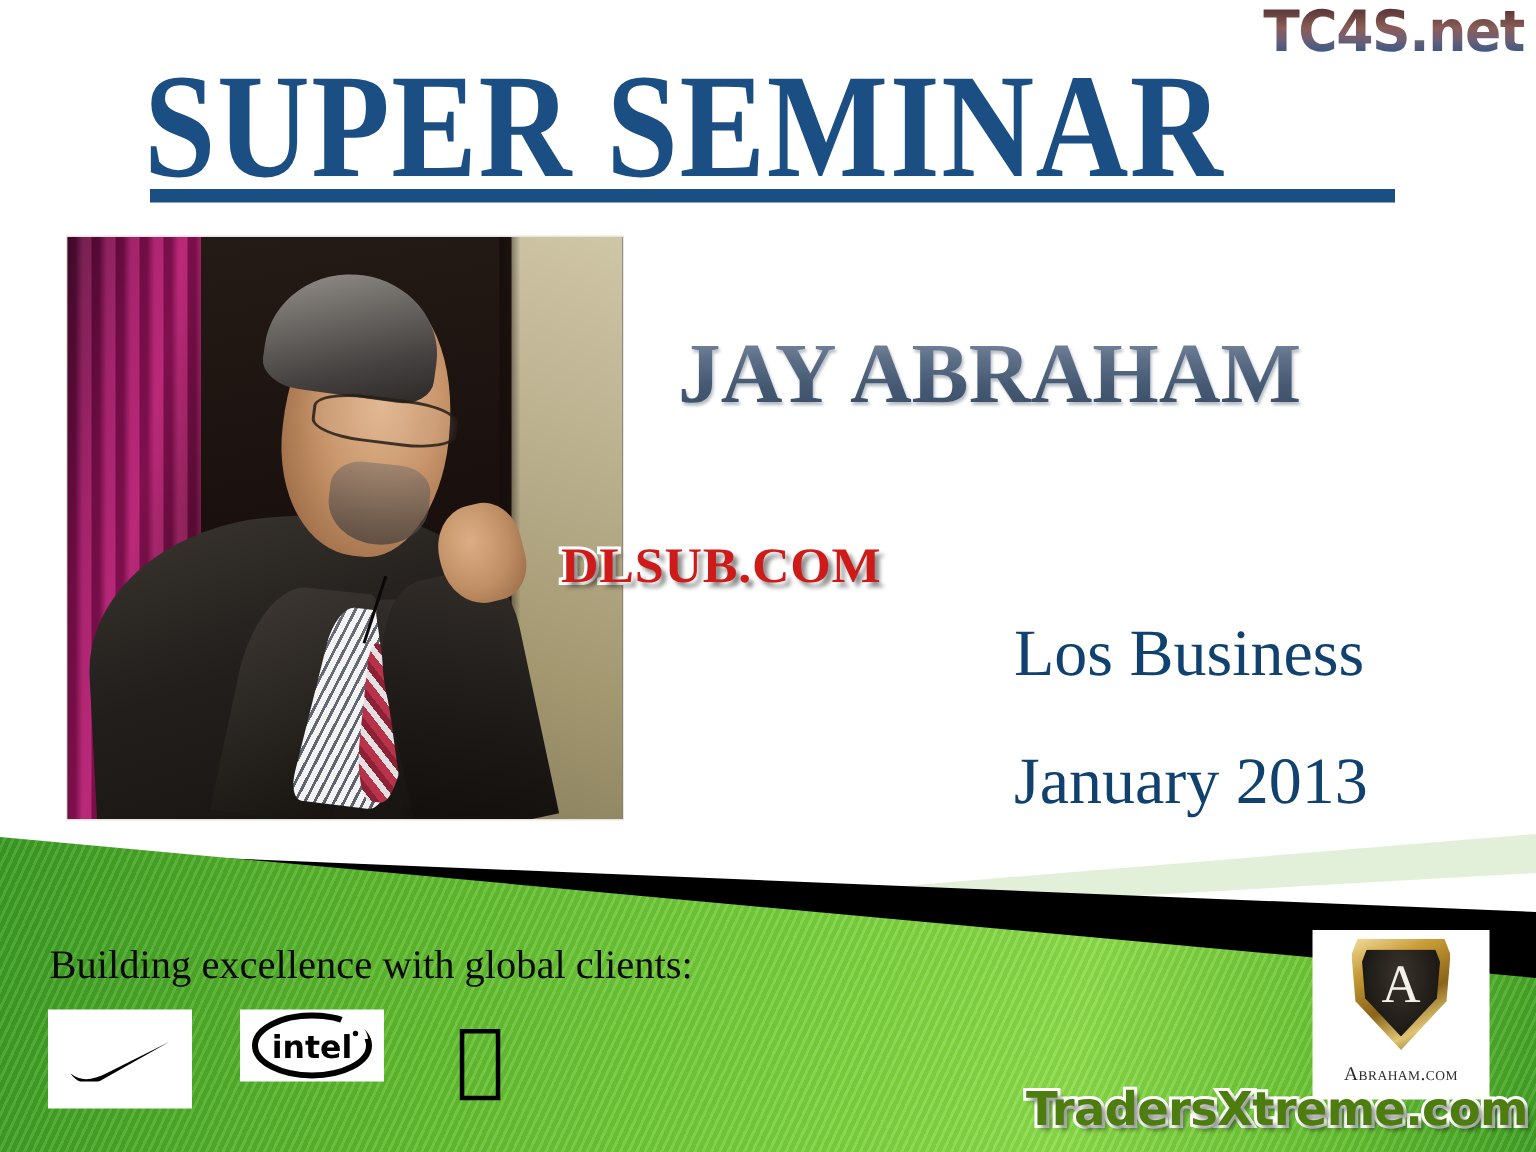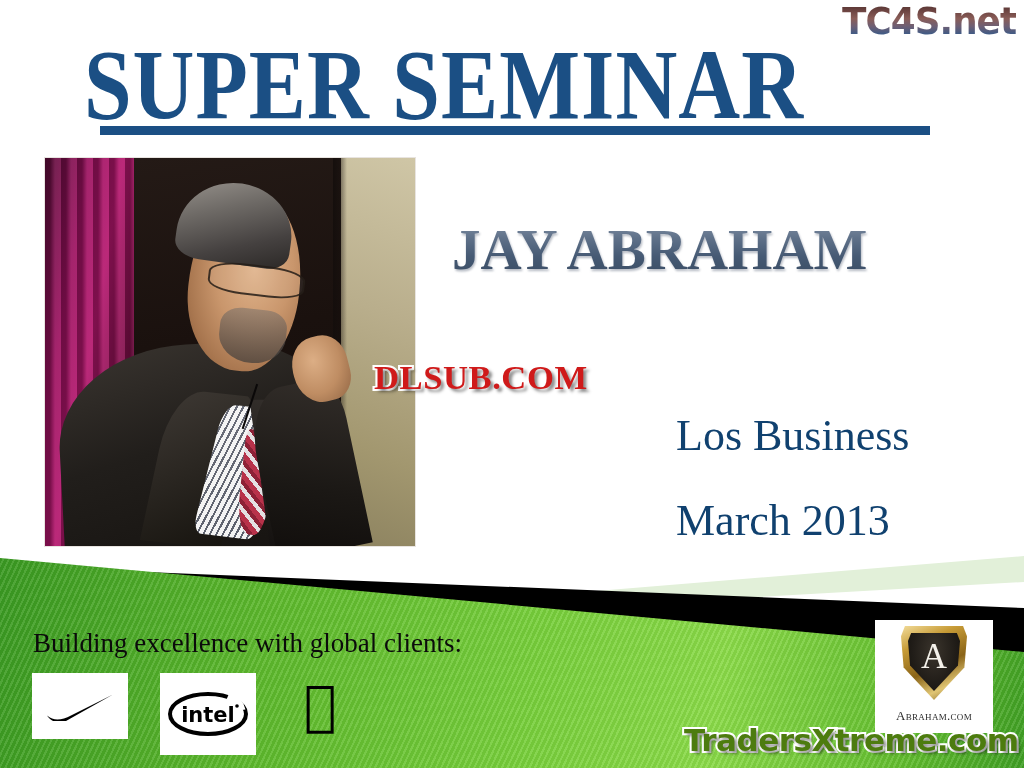--- a/index.html
+++ b/index.html
@@ -36,21 +36,21 @@
     color: transparent;
     -webkit-text-fill-color: transparent;
     transform: scaleX(0.94);
     transform-origin: right top;
     text-shadow: none;
   }
 
   
   .title-wrap {
     position: absolute;
-    left: 4px;
+    left: 16px;
     top: 38px;
     width: 824px;
     text-align: center;
     padding-left: 28px;
   }
   .title-main {
     font-family: "Liberation Serif", serif;
     font-weight: bold;
     font-size: 84px;
     line-height: 0.95;
@@ -351,21 +351,21 @@
 
   
   .logo-box {
     position: absolute;
     background: #ffffff;
     display: flex;
     align-items: center;
     justify-content: center;
   }
   .logo-nike  { left: 32px;  top: 673px; width: 96px;  height: 66px; }
-  .logo-intel { left: 160px; top: 673px; width: 96px;  height: 82px; }
+  .logo-intel { left: 160px; top: 673px; width: 96px;  height: 48px; }
   .logo-apple {
     position: absolute;
     left: 290px; top: 673px; width: 60px; height: 66px;
     display: flex; align-items: center; justify-content: center;
   }
   .apple-glyph {
     font-family: "DejaVu Sans", sans-serif;
     font-size: 54px;
     line-height: 1;
     color: #000000;
@@ -465,21 +465,21 @@
     <div class="ph-glasses"></div>
     <div class="ph-beard"></div>
     <div class="ph-hand"></div>
   </div>
 
   <div class="speaker-name">JAY ABRAHAM</div>
 
   <div class="dlsub">DLSUB.COM</div>
 
   <div class="loc-city">Los Business</div>
-  <div class="loc-date">March 2013</div>
+  <div class="loc-date">January 2013</div>
 
   <div class="band-pale"></div>
   <div class="band-black"></div>
   <div class="band-green"></div>
 
   <div class="banner-caption">Building excellence with global clients:</div>
 
   <div class="logo-box logo-nike">
     <svg width="72" height="30" viewBox="0 0 72 30" aria-hidden="true">
       <path d="M3 24.5 C10 30.5 18 29 27 24.5 L69 3.5 L22 30 C15.5 33 7.5 31.5 3 24.5 Z" fill="#000000"></path>

